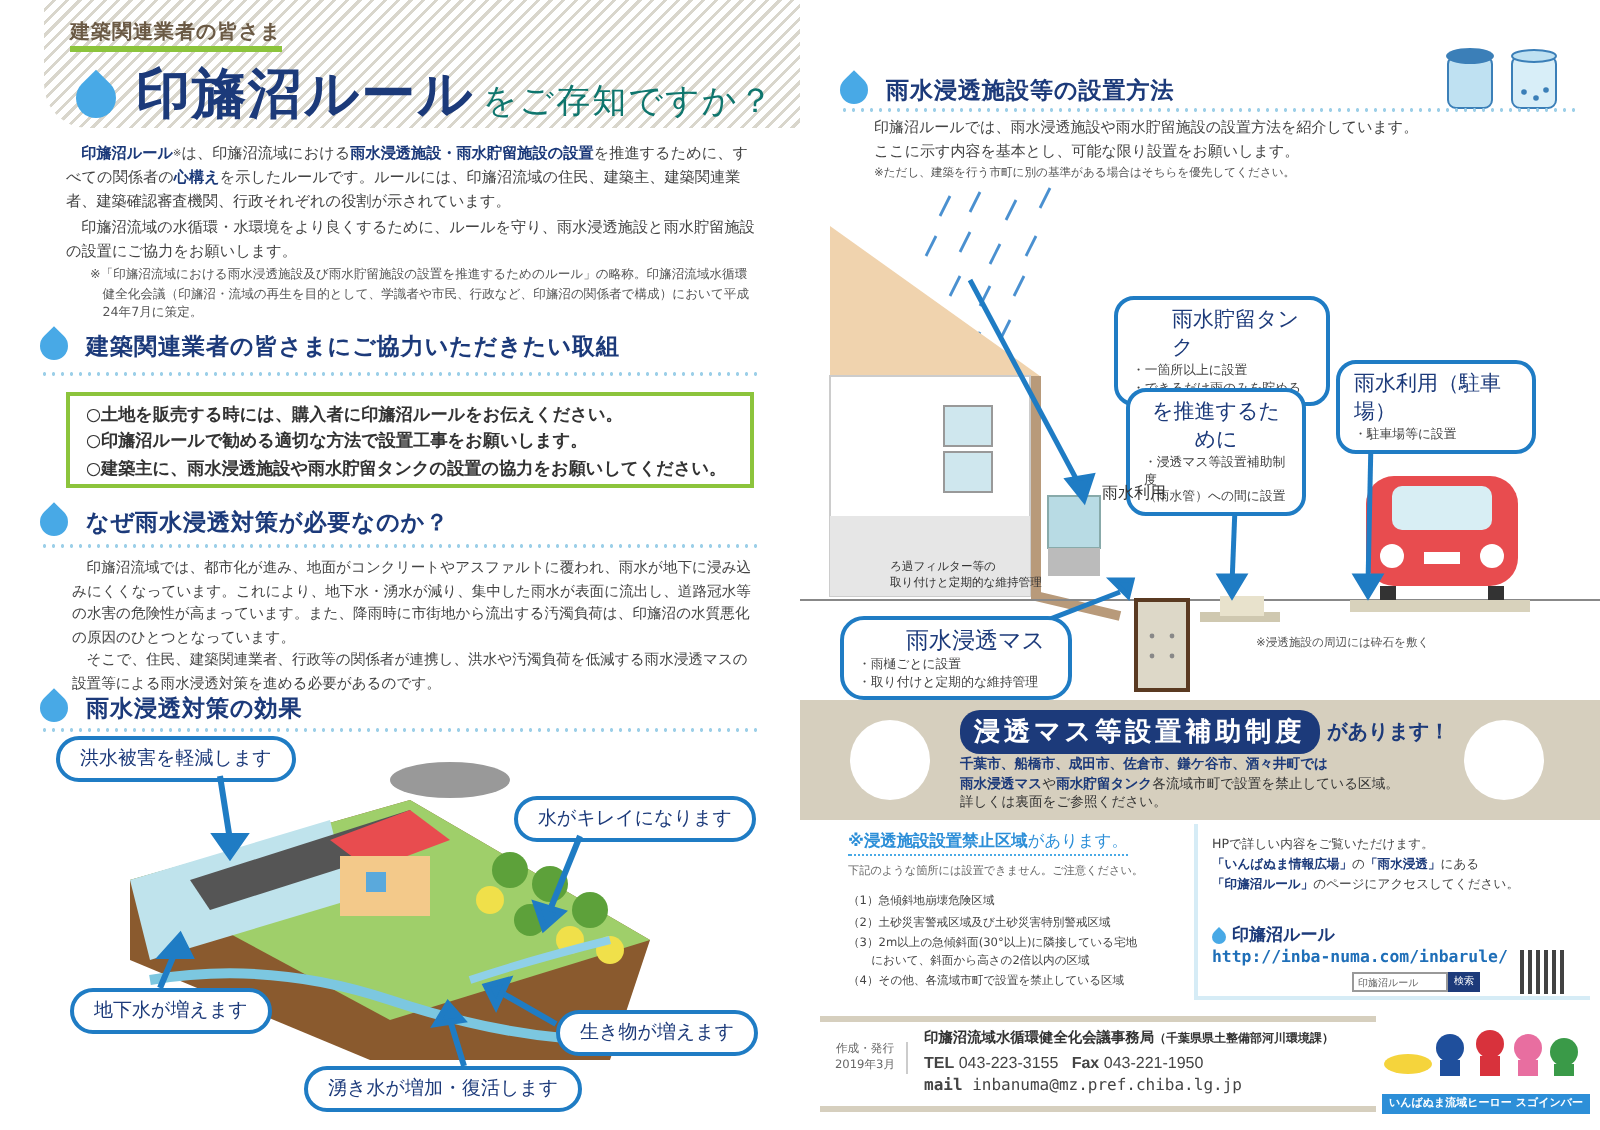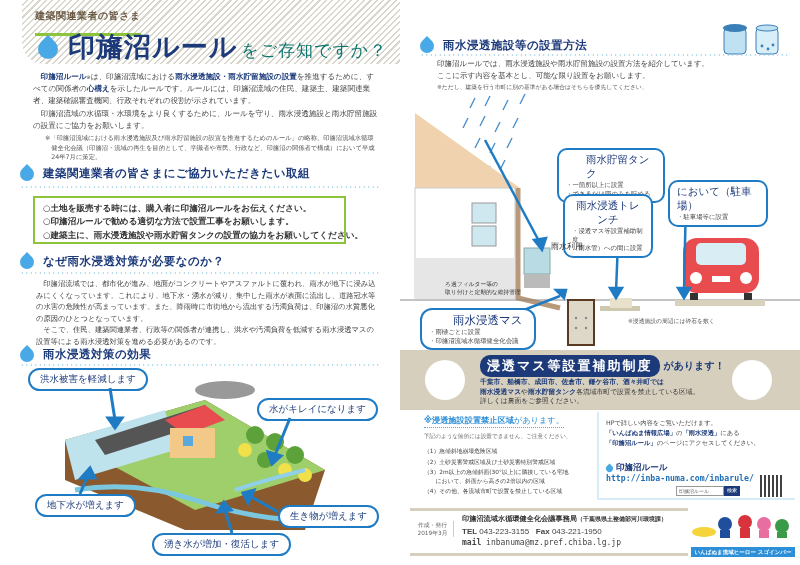--- a/index.html
+++ b/index.html
@@ -3,33 +3,33 @@
 <meta charset="utf-8">
 <style>
 *{box-sizing:border-box;margin:0;padding:0}
 html,body{width:800px;height:565px;overflow:hidden;background:#fff;font-family:"DejaVu Sans","Liberation Sans",sans-serif;color:#333}
 .page{position:absolute;top:0;width:400px;height:565px}
 #left{left:0}
 #right{left:400px}
 
 .hero{position:absolute;left:22px;top:0;width:378px;height:64px;border-radius:0 0 0 22px;
  background:repeating-linear-gradient(135deg,#fff 0 3px,#d9d6cc 3px 4.5px);}
-.hero-sub{position:absolute;left:35px;top:9px;font-size:10px;font-weight:bold;color:#6b5a45;letter-spacing:.5px;border-bottom:3px solid #8cc43c;padding-bottom:10px}
+.hero-sub{position:absolute;left:35px;top:9px;font-size:10px;font-weight:bold;color:#6b5a45;letter-spacing:.5px;border-bottom:3px solid #8cc43c;padding-bottom:0}
 .hero-title{position:absolute;left:36px;top:29px;display:flex;align-items:flex-end;white-space:nowrap}
 .drop{display:inline-block;width:14px;height:14px;background:#48a9e6;border-radius:0 50% 50% 50%;transform:rotate(45deg);flex:none}
 .drop.big{width:20px;height:20px;margin:0 10px 6px 2px}
 .hero-title .main{font-size:27px;font-weight:bold;color:#1c3a7a;letter-spacing:1px}
 .hero-title .tail{font-size:17px;color:#0f766e;margin-left:4px;margin-bottom:3px;letter-spacing:1px}
 .para{position:absolute;font-size:7.6px;line-height:12px;color:#444}
 .para b{color:#1c3a7a}
 .note{position:absolute;font-size:6.3px;line-height:9.5px;color:#555}
-.sec{position:absolute;left:20px;display:flex;align-items:center;font-size:11.5px;font-weight:bold;color:#1c3a7a;letter-spacing:.5px}
+.sec{position:absolute;left:20px;display:flex;font-size:11.5px;font-weight:bold;color:#1c3a7a;letter-spacing:.5px}
 .sec .drop{margin-right:9px}
 .dots{position:absolute;height:2px;background:radial-gradient(circle,#9ccfe8 .8px,transparent 1px) 0 0/4.5px 2px repeat-x}
-.gbox{position:absolute;left:33px;top:196px;width:313px;height:48px;border:2.5px solid #8cc43c;padding:4px 8px;font-size:8.6px;line-height:13.3px;font-weight:bold;color:#333}
+.gbox{position:absolute;left:33px;top:196px;width:344px;height:48px;border:2.5px solid #8cc43c;padding:4px 8px;font-size:8.6px;line-height:13.3px;font-weight:bold;color:#333}
 .callout{position:absolute;border:2.5px solid #1f7cc4;border-radius:14px;background:#fff;font-size:9.5px;color:#1c3a7a;padding:3px 10px;white-space:nowrap}
 
 .r-sec{left:20px}
 .bubble{position:absolute;border:2px solid #1f7cc4;border-radius:10px;background:#fff;padding:3px 7px;color:#444}
 .bubble .t{font-size:10.5px;color:#1c3a7a}
 .bubble .d{font-size:6.4px;line-height:8.5px}
 .band{position:absolute;left:0;top:350px;width:400px;height:60px;background:#d6cfbe}
 .band-title{position:absolute;left:80px;top:5px;display:flex;align-items:center}
 .pill{background:#1c3a7a;color:#fff;border-radius:10px;font-size:13px;font-weight:bold;padding:2px 7px;letter-spacing:2px}
 .pill-tail{font-size:10px;font-weight:bold;color:#1c3a7a;margin-left:4px}
@@ -207,32 +207,32 @@
     </g>
   </svg>
 
   <div class="bubble" style="left:157px;top:148px;width:108px">
     <div class="t" style="padding-left:20px">雨水貯留タンク</div>
     <div class="d">・一箇所以上に設置</div>
     <div class="d">・できるだけ雨のみを貯める</div>
   </div>
 
   <div class="bubble" style="left:163px;top:194px;width:90px">
-    <div class="t" style="text-align:center">雨水浸透トレンチ</div>
+    <div class="t" style="text-align:center">を推進するために</div>
     <div class="d">・浸透マス等設置補助制度</div>
     <div class="d">（雨水管）への間に設置</div>
   </div>
   <div class="bubble" style="left:268px;top:180px;width:100px">
-    <div class="t">において（駐車場）</div>
+    <div class="t">雨水利用（駐車場）</div>
     <div class="d">・駐車場等に設置</div>
   </div>
   <div class="bubble" style="left:20px;top:308px;width:116px;border-width:2.5px;border-radius:12px">
     <div class="t" style="padding-left:24px;font-size:11.5px">雨水浸透マス</div>
     <div class="d">・雨樋ごとに設置</div>
-    <div class="d">・印旛沼流域水循環健全化会議</div>
+    <div class="d">・取り付けと定期的な維持管理</div>
   </div>
   <div style="position:absolute;left:151px;top:241px;font-size:8px;color:#333">雨水利用</div>
   <div style="position:absolute;left:45px;top:280px;font-size:5.8px;line-height:8px;color:#333;white-space:pre">ろ過フィルター等の
 取り付けと定期的な維持管理</div>
   <div style="position:absolute;left:228px;top:317px;font-size:5.8px;color:#555">※浸透施設の周辺には砕石を敷く</div>
 
   <div class="band">
     <div class="circle-char" style="left:25px;top:10px"></div>
     <div class="circle-char" style="left:332px;top:10px"></div>
     <div class="band-title">

